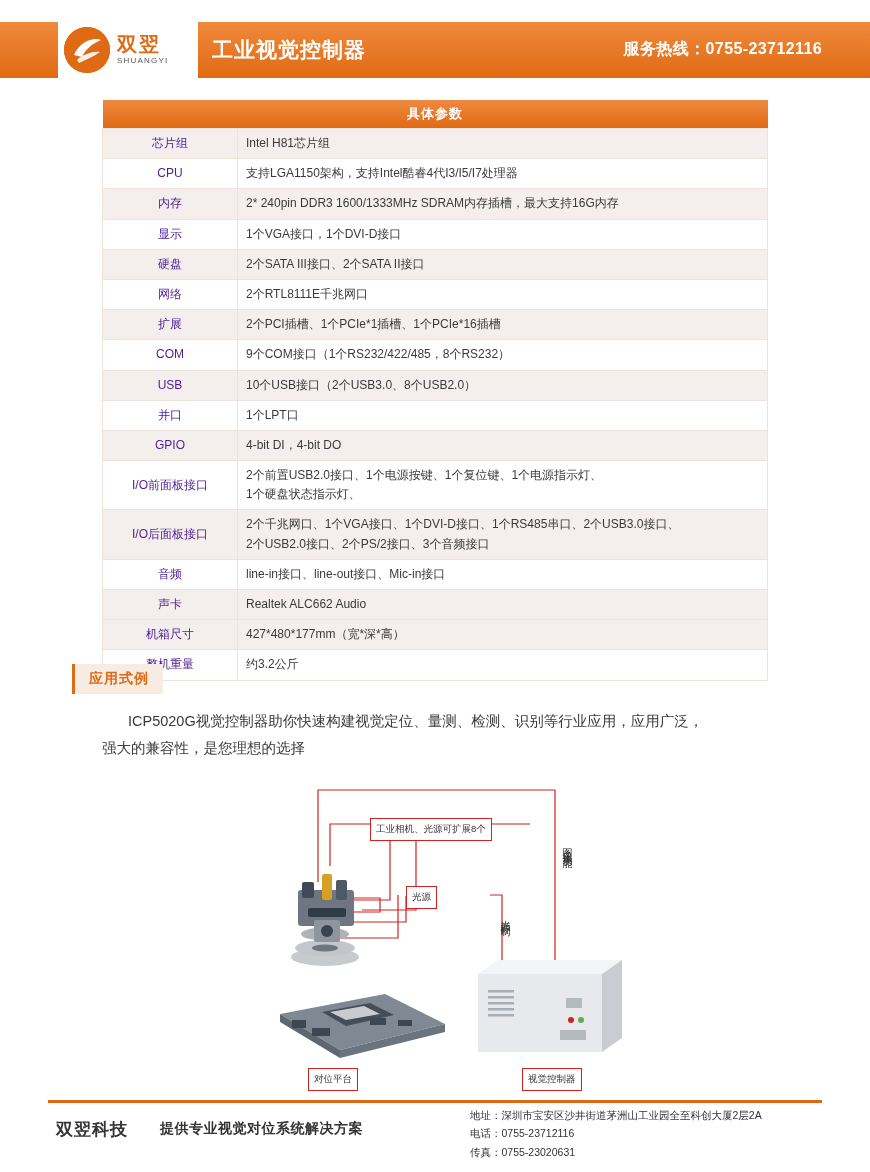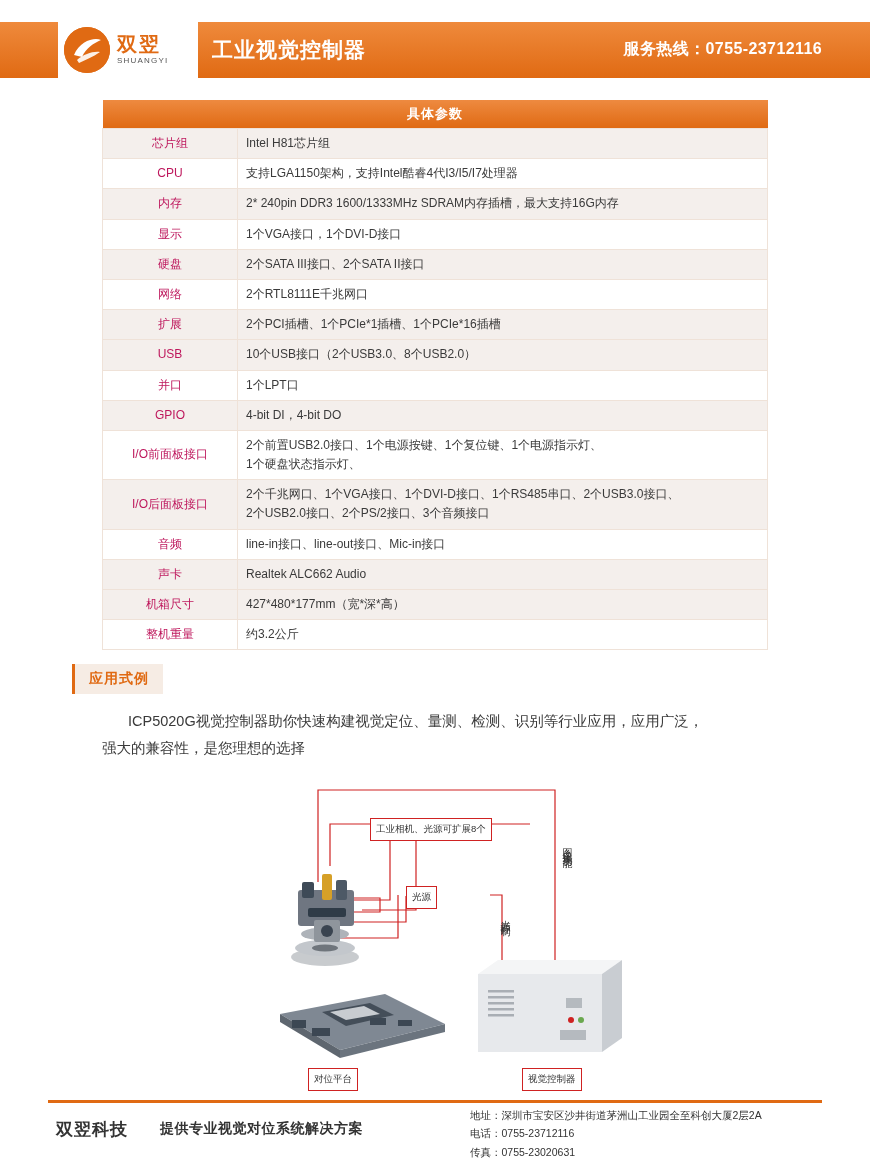--- a/index.html
+++ b/index.html
@@ -116,21 +116,21 @@
   .spec-table td {
     border: 1px solid #efe2d8;
     padding: 5px 8px;
     color: #3a3a3a;
     vertical-align: middle;
     line-height: 1.6;
   }
   .spec-table td.k {
     width: 118px;
     text-align: center;
-    color: #be185d;
+    color: #4c1d95;
     margin-top: 20px;
   }
   .spec-table tr.odd td { background: #f4efec; }
   .spec-table tr.even td { background: #ffffff; }
   .spec-table td .l2 { display: block; }
 
   
   .section-heading {
     position: absolute;
     left: 72px;
@@ -274,20 +274,24 @@
         <td>2个SATA III接口、2个SATA II接口</td>
       </tr>
       <tr class="even">
         <td class="k">网络</td>
         <td>2个RTL8111E千兆网口</td>
       </tr>
       <tr class="odd">
         <td class="k">扩展</td>
         <td>2个PCI插槽、1个PCIe*1插槽、1个PCIe*16插槽</td>
       </tr>
+      <tr class="even">
+        <td class="k">COM</td>
+        <td>9个COM接口（1个RS232/422/485，8个RS232）</td>
+      </tr>
       <tr class="odd">
         <td class="k">USB</td>
         <td>10个USB接口（2个USB3.0、8个USB2.0）</td>
       </tr>
       <tr class="even">
         <td class="k">并口</td>
         <td>1个LPT口</td>
       </tr>
       <tr class="odd">
         <td class="k">GPIO</td>

